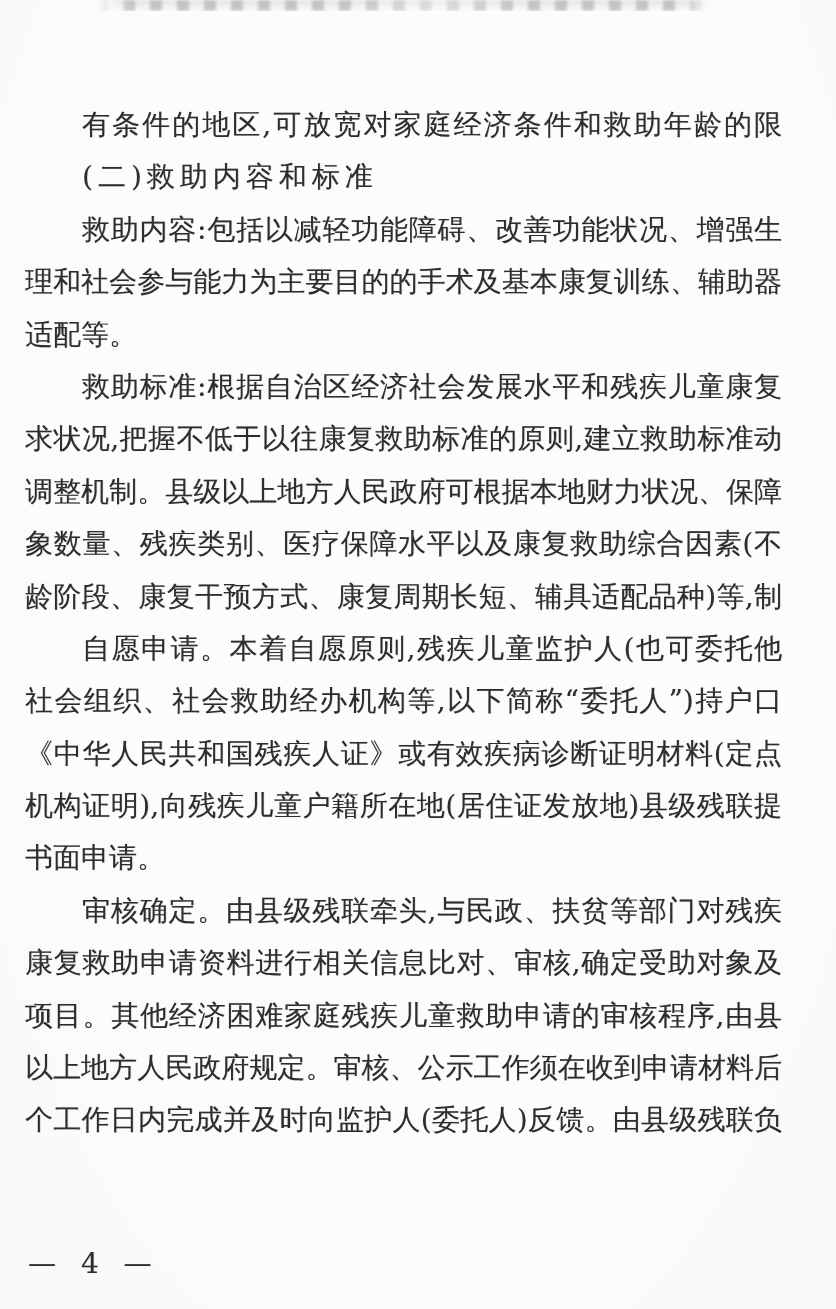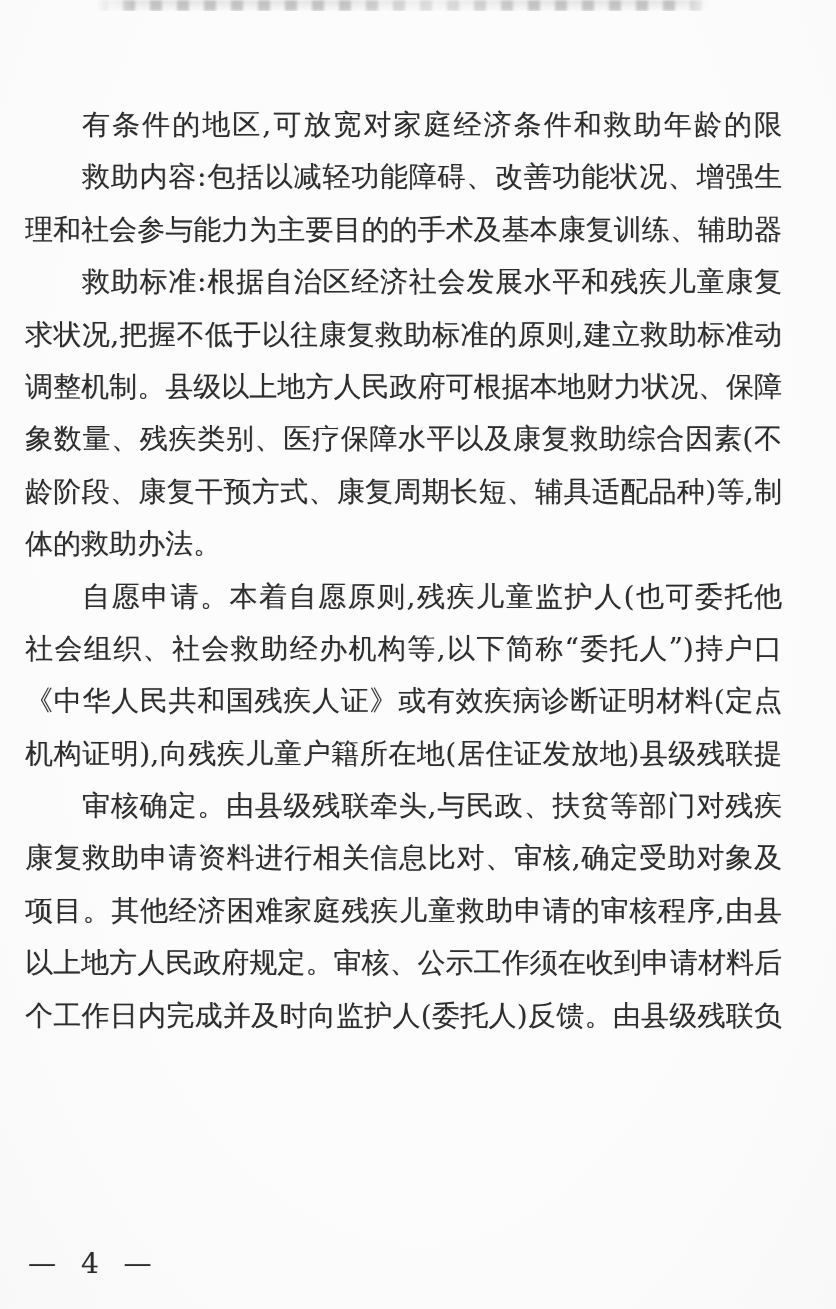--- a/index.html
+++ b/index.html
@@ -82,32 +82,34 @@
     text-shadow: 0.4px 0.4px 0.7px rgba(45,45,45,0.35);
   }
 </style>
 </head>
 <body>
 
 <div class="page">
   <div class="scan-artifact"></div>
   <div class="body-text" id="lines-container">
       <div class="line indent justify">有条件的地区,可放宽对家庭经济条件和救助年龄的限制。</div>
+      <div class="line indent heading">(二)救助内容和标准</div>
       <div class="line indent justify">救助内容:包括以减轻功能障碍、改善功能状况、增强生活自</div>
       <div class="line justify">理和社会参与能力为主要目的的手术及基本康复训练、辅助器具</div>
+      <div class="line">适配等。</div>
       <div class="line indent justify">救助标准:根据自治区经济社会发展水平和残疾儿童康复需</div>
       <div class="line justify">求状况,把握不低于以往康复救助标准的原则,建立救助标准动态</div>
       <div class="line justify">调整机制。县级以上地方人民政府可根据本地财力状况、保障对</div>
       <div class="line justify">象数量、残疾类别、医疗保障水平以及康复救助综合因素(不同年</div>
       <div class="line justify">龄阶段、康复干预方式、康复周期长短、辅具适配品种)等,制定具</div>
-      <div class="line">体的救助办法。</div>
       <div class="line indent justify">自愿申请。本着自愿原则,残疾儿童监护人(也可委托他人、</div>
       <div class="line justify">社会组织、社会救助经办机构等,以下简称“委托人”)持户口本、</div>
       <div class="line justify">《中华人民共和国残疾人证》或有效疾病诊断证明材料(定点诊断</div>
       <div class="line justify">机构证明),向残疾儿童户籍所在地(居住证发放地)县级残联提出</div>
+      <div class="line">书面申请。</div>
       <div class="line indent justify">审核确定。由县级残联牵头,与民政、扶贫等部门对残疾儿童</div>
       <div class="line justify">康复救助申请资料进行相关信息比对、审核,确定受助对象及受助</div>
       <div class="line justify">项目。其他经济困难家庭残疾儿童救助申请的审核程序,由县级</div>
       <div class="line justify">以上地方人民政府规定。审核、公示工作须在收到申请材料后十</div>
       <div class="line justify">个工作日内完成并及时向监护人(委托人)反馈。由县级残联负责</div>
     </div>
   <div class="page-number">— 4 —</div>
 </div>
 
 </body></html>

